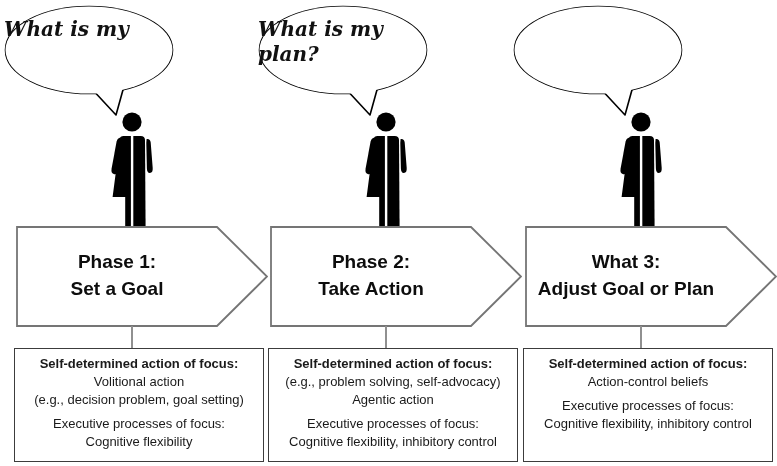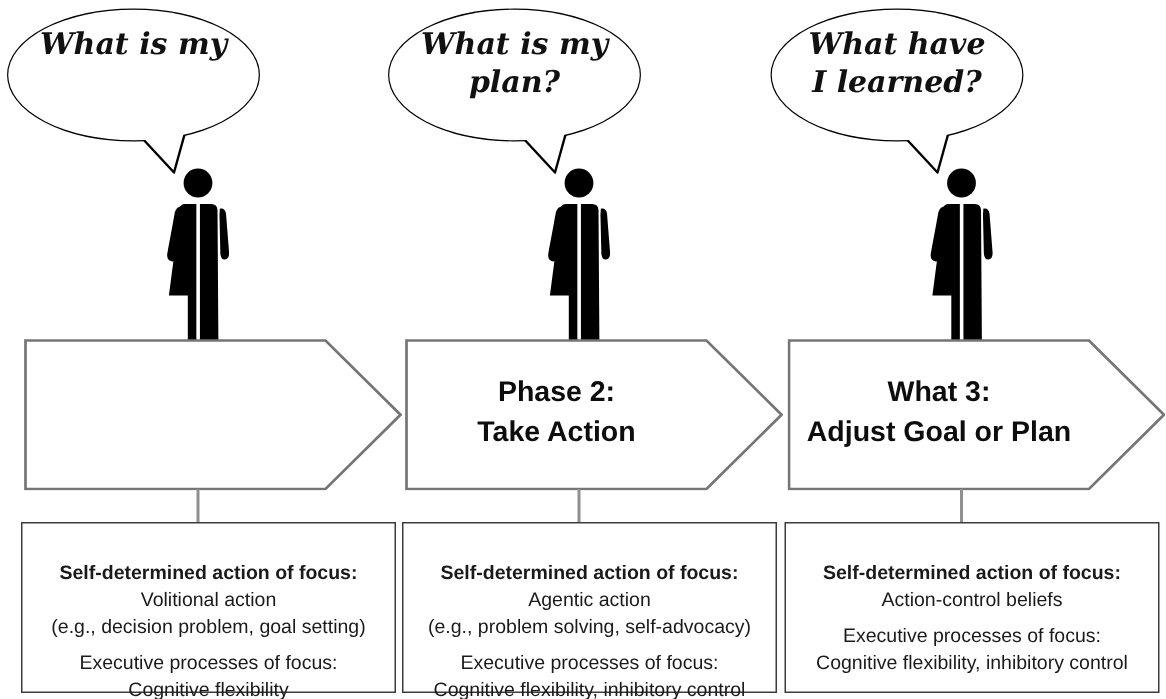--- a/index.html
+++ b/index.html
@@ -7,38 +7,38 @@
     position:relative;width:777px;height:466px;background:#fff;overflow:hidden;
     font-family:"Liberation Sans",sans-serif;
   }
   .phase-col{position:absolute;top:0;height:466px;width:252px;}
   .col-0{left:14px;}
   .col-1{left:268px;}
   .col-2{left:523px;}
 
   .bubble-svg{position:absolute;left:-10px;top:5px;width:170px;height:112px;overflow:visible;}
   .bubble-text{
-    position:absolute;left:-10px;top:17px;width:170px;text-align:center;
+    position:absolute;left:-10px;top:17px;width:170px;text-align:left;
     font-family:"DejaVu Serif",serif;font-style:italic;font-weight:600;
     font-size:20px;line-height:25px;color:#111;
   }
   .person-svg{position:absolute;left:95px;top:112px;width:46px;height:118px;}
 
   .arrow-svg{position:absolute;left:2px;top:226px;width:252px;height:101px;}
   .arrow-text{
     position:absolute;left:2px;top:248px;width:202px;text-align:center;
     font-weight:bold;font-size:19px;line-height:27px;color:#0d0d0d;
   }
   .connector{position:absolute;left:117px;top:326px;width:2px;height:22px;background:#909090;}
 
   .detail-box{
     position:absolute;left:0;top:348px;width:250px;height:114px;
     border:1.5px solid #3c3c3c;box-sizing:border-box;background:#fff;
     text-align:center;font-size:13px;line-height:18px;color:#1a1a1a;
-    padding-top:24px;
+    padding-top:6px;
   }
   .detail-box .hdr{font-weight:bold;}
   .detail-box .hdr2{font-weight:normal;margin-top:6px;}
 </style>
 </head>
 <body>
 
 <div class="canvas">
 
   <section class="phase-col col-0">
@@ -57,20 +57,24 @@
         <path d="M21.9,24 L14.5,24 Q11.2,24 10.6,27.4 L9.6,39 L3.6,85 L16.2,85 L16.2,116 L21.9,116 Z"></path>
         <path d="M12.5,25.5 Q8.6,25.5 7.6,29.5 L2.6,56.5 Q1.8,61.5 5.2,62.2 Q8.6,62.8 9.6,58 L14,34 Z"></path>
         <path d="M24.3,24 L31.8,24 Q35.8,24 36,28 L36.6,116 L24.3,116 Z"></path>
         <path d="M37.6,27 Q41.2,26.4 41.7,30.6 L43.7,56 Q44,60.8 40.9,61 Q38.1,61.2 37.9,56.6 L37.3,31 Z"></path>
       </g>
     </svg>
 
     <svg class="arrow-svg" viewBox="0 0 252 101">
       <path d="M1,1 L201,1 L251,50.5 L201,100 L1,100 Z" fill="#fff" stroke="#757575" stroke-width="1.8"></path>
     </svg>
+    <div class="arrow-text">
+      <div>Phase 1:</div>
+      <div>Set a Goal</div>
+    </div>
 
     <div class="connector"></div>
 
     <div class="detail-box">
       <div class="hdr">Self-determined action of focus:</div>
       <div>Volitional action</div>
       <div>(e.g., decision problem, goal setting)</div>
       <div class="hdr2">Executive processes of focus:</div>
       <div>Cognitive flexibility</div>
     </div>
@@ -102,37 +106,33 @@
     </svg>
     <div class="arrow-text">
       <div>Phase 2:</div>
       <div>Take Action</div>
     </div>
 
     <div class="connector"></div>
 
     <div class="detail-box">
       <div class="hdr">Self-determined action of focus:</div>
+      <div>(e.g., problem solving, self-advocacy)</div>
       <div>Agentic action</div>
-      <div>(e.g., problem solving, self-advocacy)</div>
       <div class="hdr2">Executive processes of focus:</div>
       <div>Cognitive flexibility, inhibitory control</div>
     </div>
   </section>
 
   <section class="phase-col col-2">
     <svg class="bubble-svg" viewBox="0 0 170 112">
       <ellipse cx="85" cy="45" rx="83.5" ry="43.5" fill="#fff" stroke="#000" stroke-width="1.6"></ellipse>
       <path d="M86,82 L112,110 L122,74 Z" fill="#fff" stroke="#000" stroke-width="1.6" stroke-linejoin="round"></path>
       <ellipse cx="85" cy="45" rx="83.5" ry="43.5" fill="#fff"></ellipse>
     </svg>
-    <div class="bubble-text">
-      <div>What have</div>
-      <div>I learned?</div>
-    </div>
 
     <svg class="person-svg" viewBox="0 0 46 118">
       <g fill="#000">
         <circle cx="23" cy="10" r="9.6"></circle>
         <path d="M21.9,24 L14.5,24 Q11.2,24 10.6,27.4 L9.6,39 L3.6,85 L16.2,85 L16.2,116 L21.9,116 Z"></path>
         <path d="M12.5,25.5 Q8.6,25.5 7.6,29.5 L2.6,56.5 Q1.8,61.5 5.2,62.2 Q8.6,62.8 9.6,58 L14,34 Z"></path>
         <path d="M24.3,24 L31.8,24 Q35.8,24 36,28 L36.6,116 L24.3,116 Z"></path>
         <path d="M37.6,27 Q41.2,26.4 41.7,30.6 L43.7,56 Q44,60.8 40.9,61 Q38.1,61.2 37.9,56.6 L37.3,31 Z"></path>
       </g>
     </svg>

